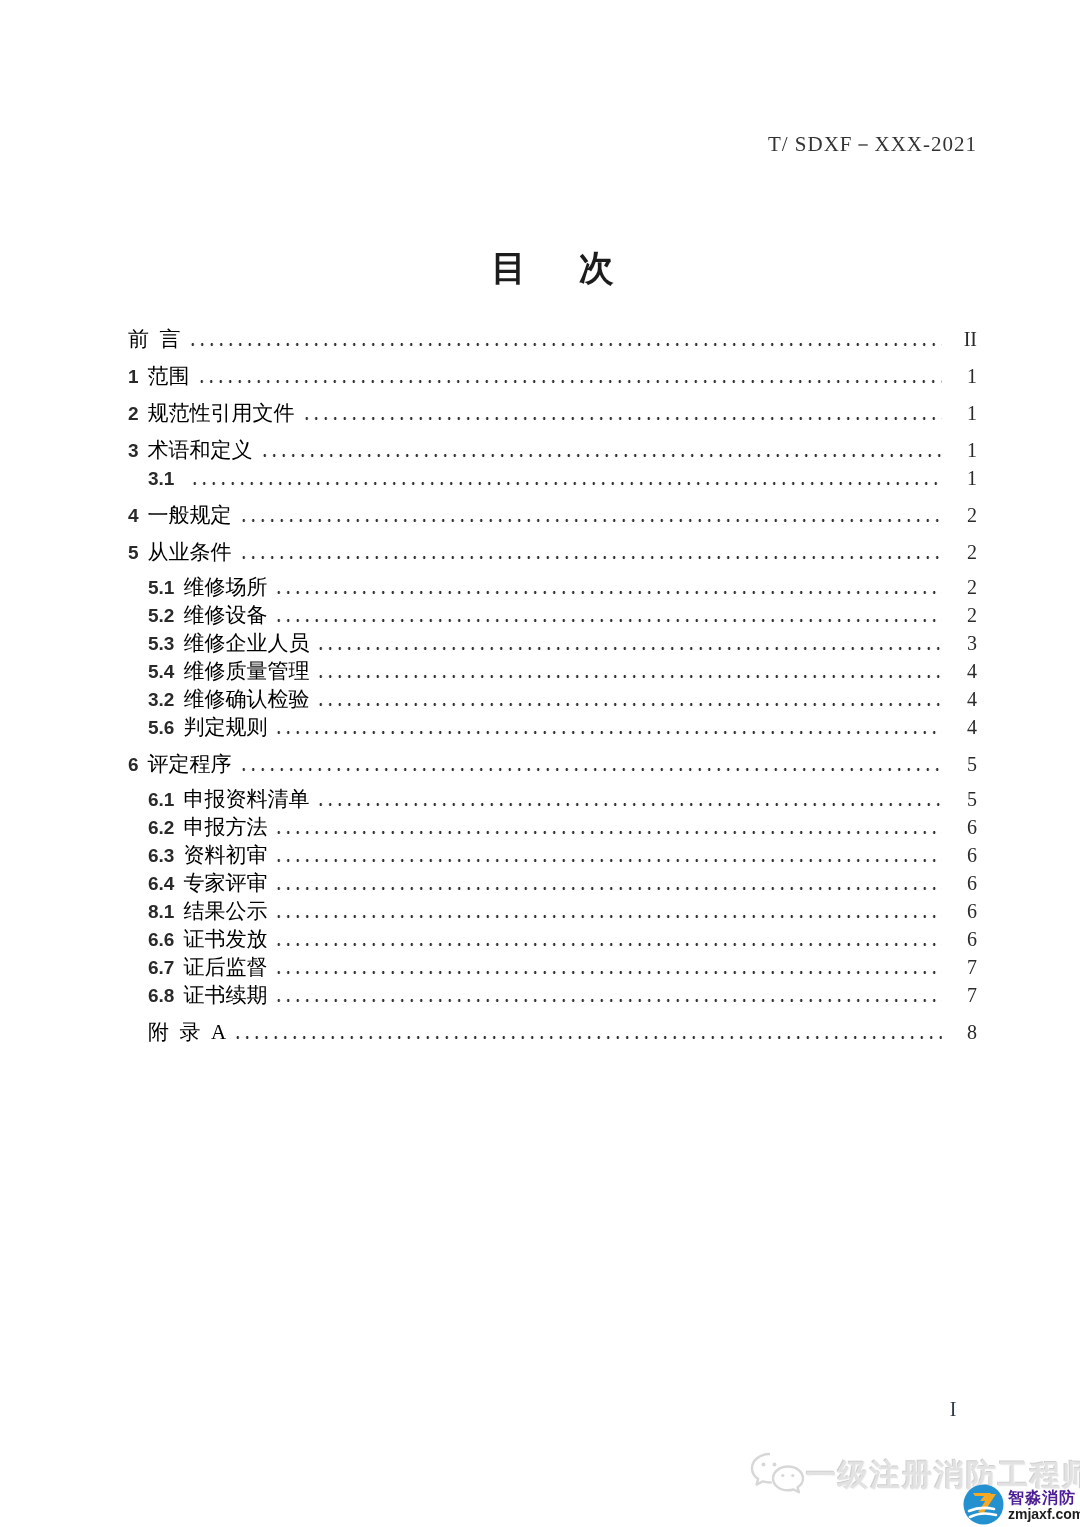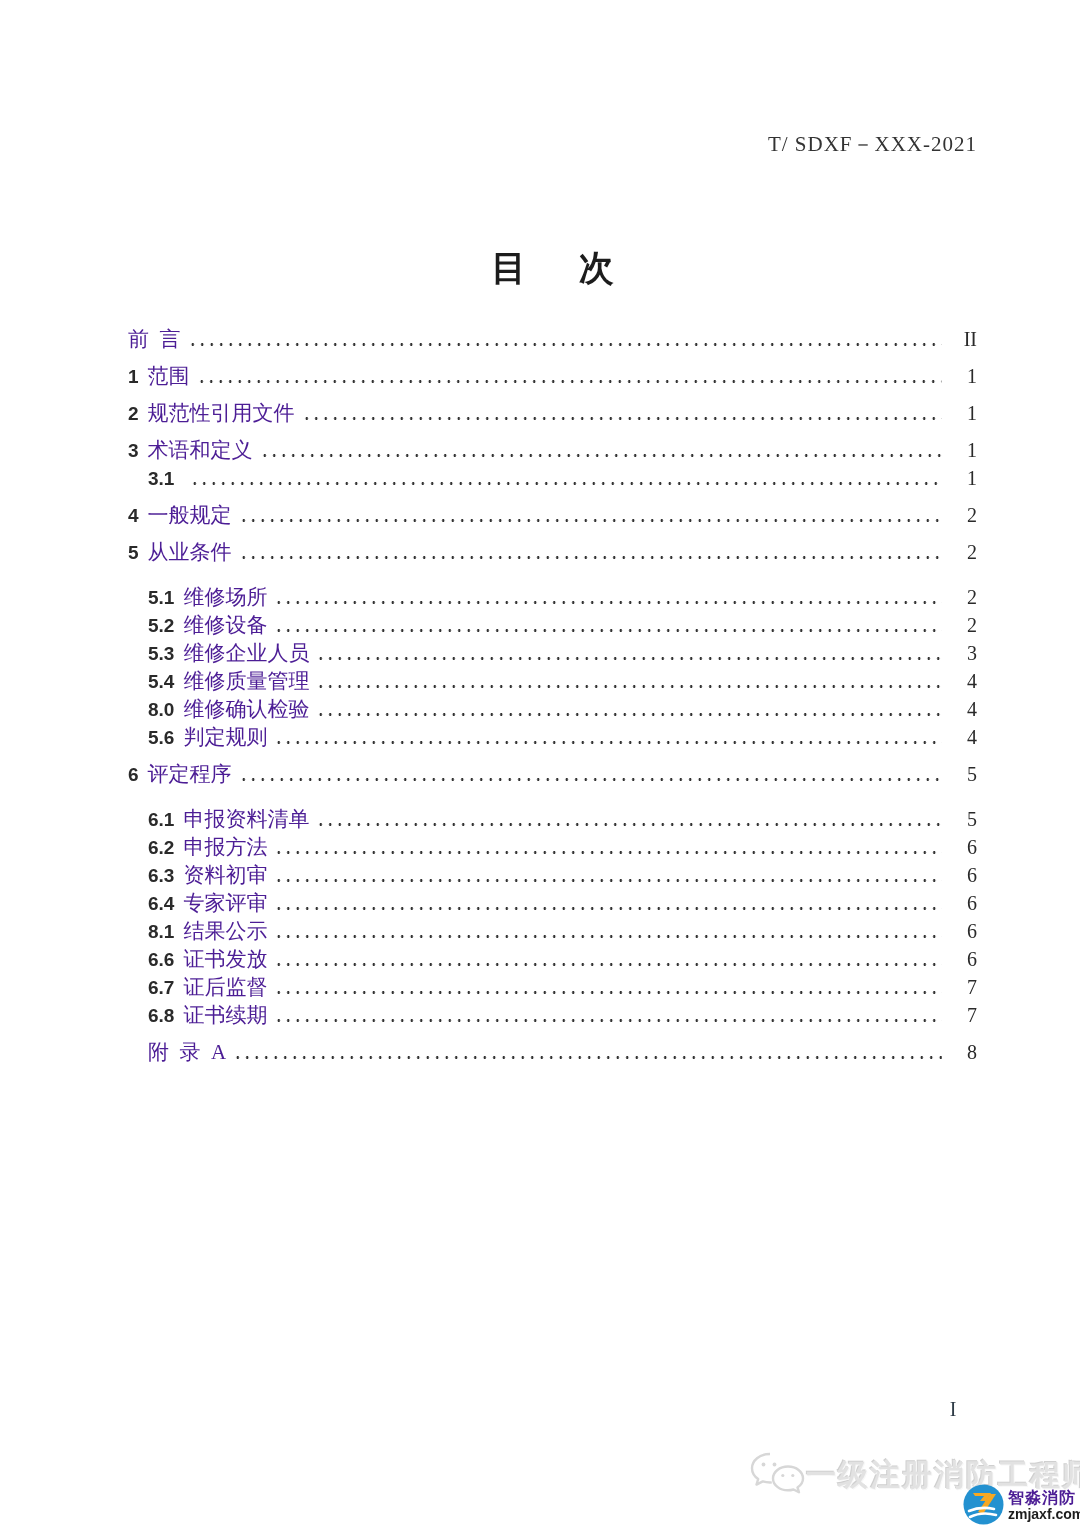--- a/index.html
+++ b/index.html
@@ -52,34 +52,34 @@
     left: 128px;
     right: 103px;
   }
   .toc-row {
     display: flex;
     align-items: baseline;
     height: 28px;
     line-height: 28px;
   }
   .toc-row.sp-lg { margin-top: 9px; }
-  .toc-row.sp-md { margin-top: 17px; }
+  .toc-row.sp-md { margin-top: 7px; }
   .toc-row.lvl-1 { padding-left: 20px; }
   .toc-num {
     font-family: "Liberation Sans", "DejaVu Sans", sans-serif;
     font-weight: 700;
     font-size: 19px;
     margin-right: 9px;
     color: #2a2a2a;
     white-space: pre;
   }
   .toc-label {
     font-family: "Liberation Serif", "DejaVu Serif", serif;
     font-size: 21px;
-    color: #4c1d95;
+    color: #000000;
     white-space: pre;
   }
   .toc-dots {
     flex: 1;
     align-self: flex-end;
     height: 5px;
     margin: 0 5px 6px 7px;
     background-image: radial-gradient(circle, #333333 1.2px, transparent 1.5px);
     background-size: 9.5px 5px;
     background-repeat: repeat-x;
@@ -222,21 +222,21 @@
   </div>
 
   <div class="toc-row lvl-1 sp-sm">
     <span class="toc-num">5.4</span>
     <span class="toc-label">维修质量管理</span>
     <span class="toc-dots"></span>
     <span class="toc-page">4</span>
   </div>
 
   <div class="toc-row lvl-1 sp-sm">
-    <span class="toc-num">8.0</span>
+    <span class="toc-num">3.2</span>
     <span class="toc-label">维修确认检验</span>
     <span class="toc-dots"></span>
     <span class="toc-page">4</span>
   </div>
 
   <div class="toc-row lvl-1 sp-sm">
     <span class="toc-num">5.6</span>
     <span class="toc-label">判定规则</span>
     <span class="toc-dots"></span>
     <span class="toc-page">4</span>

